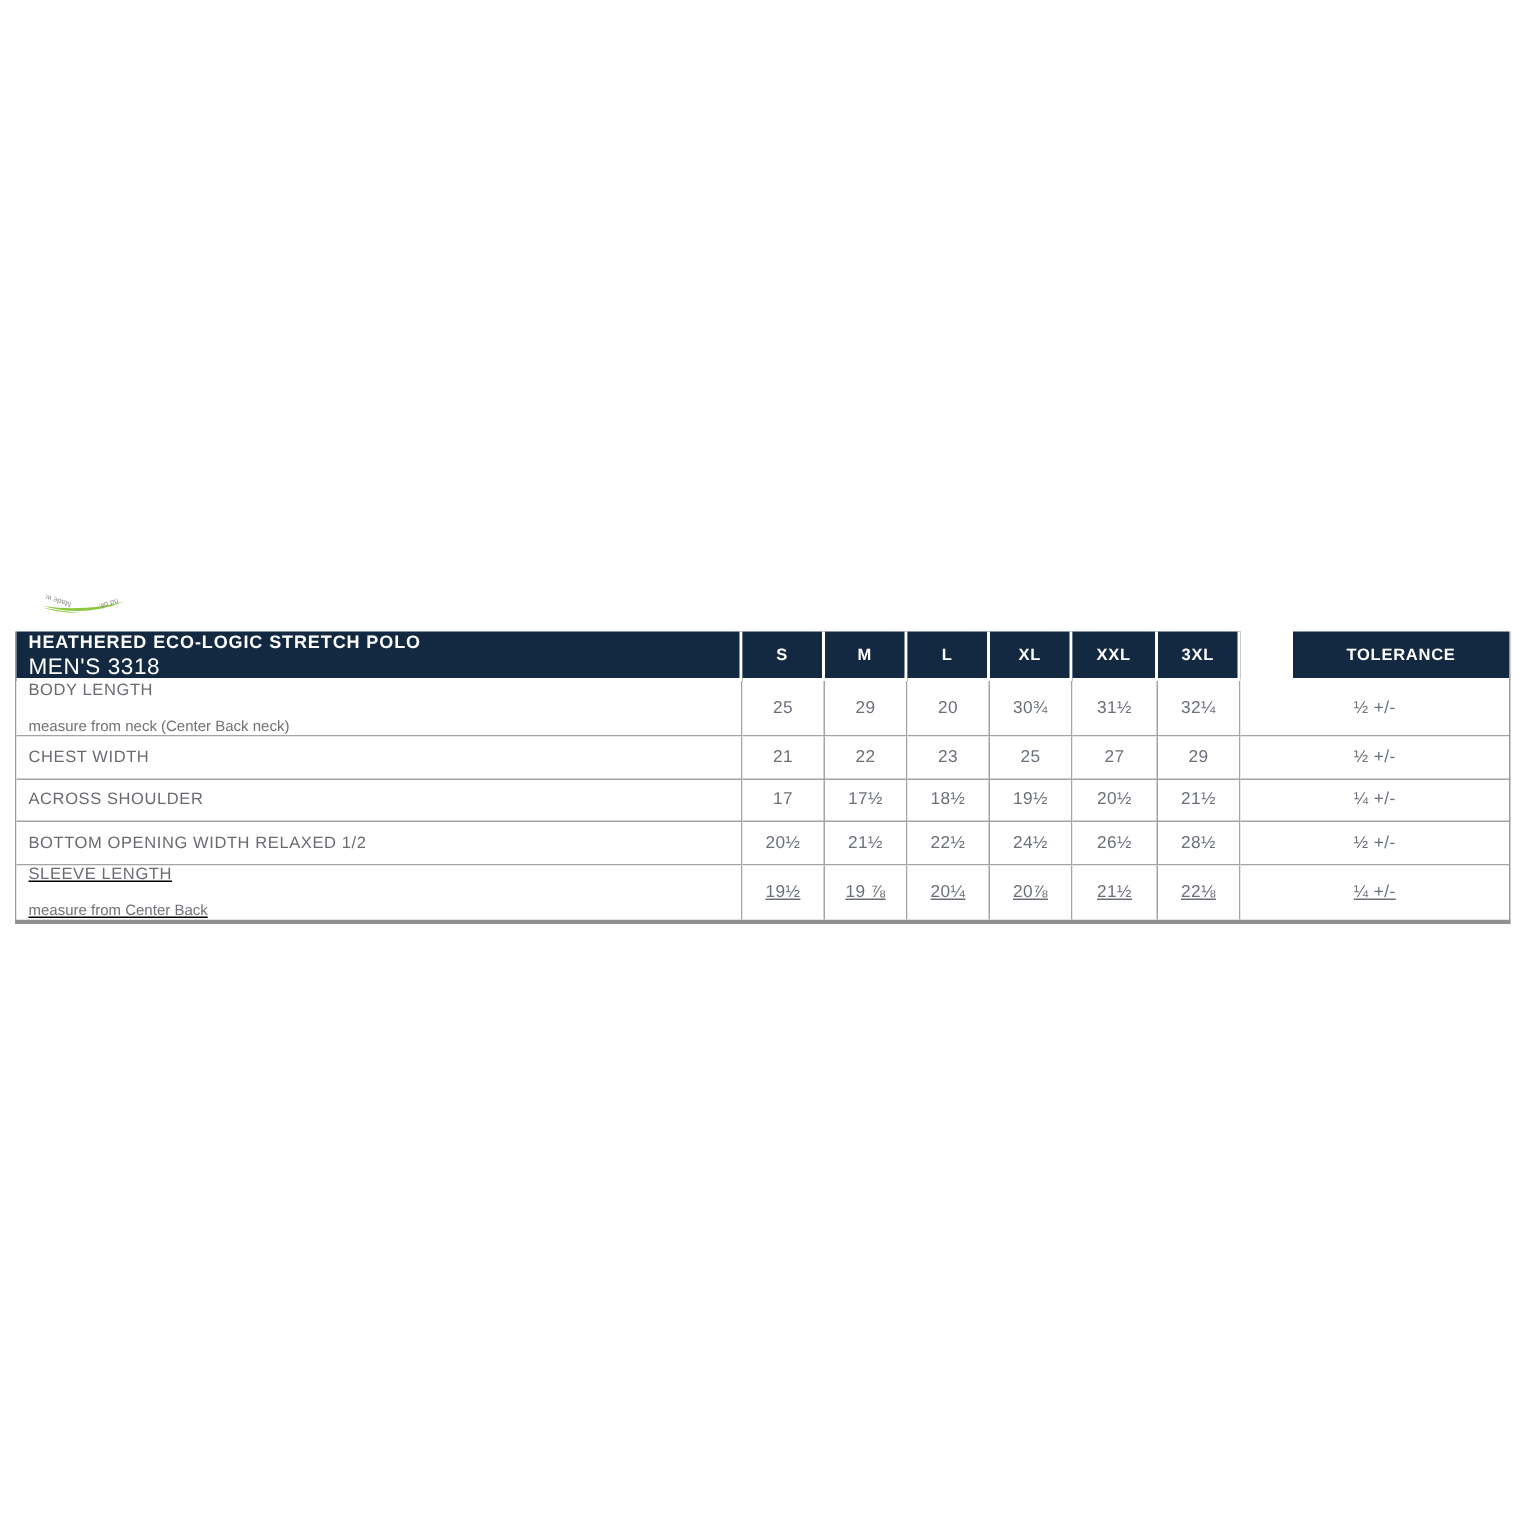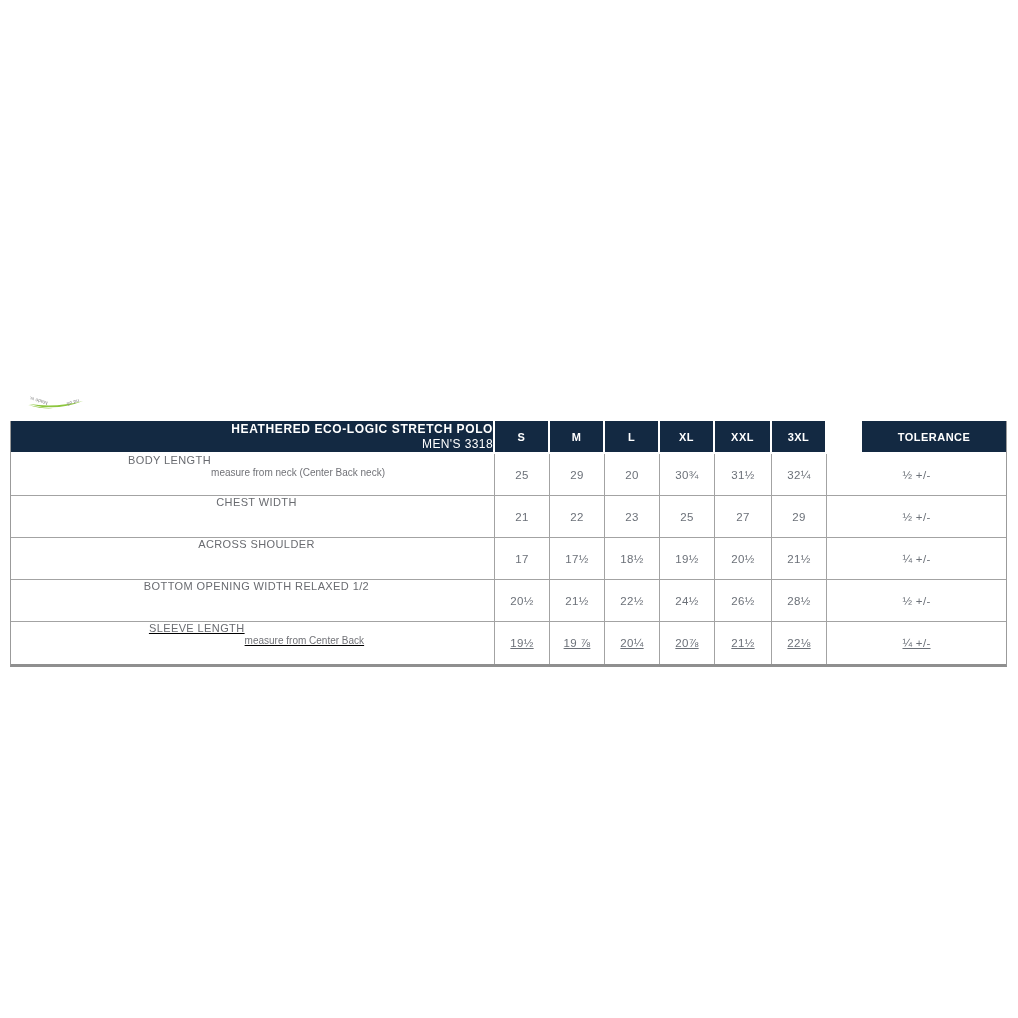--- a/index.html
+++ b/index.html
@@ -15,64 +15,63 @@
   .logo {
     position: absolute;
     left: 23px; top: 388px;
     width: 64px; height: 26px;
   }
 
   
   .size-table {
     position: absolute;
     left: 10px; top: 421px;
-    width: 997px; height: 246px;
+    width: 997px; height: 195px;
     display: grid;
     grid-template-columns: 484px 55px 55px 55px 55px 57px 55px 1fr;
     grid-template-rows: 33px repeat(5, 1fr);
     border-left: 1px solid #9b9b9b;
     border-right: 1px solid #9b9b9b;
     border-bottom: 3px solid #8f8f8f;
     background: #ffffff;
-    text-align: right;
   }
 
   .th {
     background: #132942;
     color: #ffffff;
     border-right: 2px solid #ffffff;
     border-bottom: 2px solid #ffffff;
   }
   .th.last { border-right: none; margin-left: 35px; }
 
   .product-cell {
     display: flex; flex-direction: column; justify-content: center;
     padding-left: 8px;
   }
   .product-title {
     font-size: 12px; font-weight: bold; letter-spacing: 0.6px;
   }
   .product-subtitle {
-    font-size: 12px; letter-spacing: 0.4px; margin-top: 1px;
+    font-size: 15px; letter-spacing: 0.4px; margin-top: 1px;
   }
   .col-head {
     display: flex; align-items: center; justify-content: center;
     font-size: 11px; font-weight: bold; letter-spacing: 0.5px;
   }
 
   .cell {
     border-right: 1.5px solid #a3a3a3;
     border-bottom: 1.5px solid #a3a3a3;
     background: #ffffff;
   }
   .cell.c-last { border-right: none; }
   .cell.r-last { border-bottom: none; text-decoration: underline; }
 
   .label-cell {
-    display: flex; flex-direction: row; justify-content: center;
+    display: flex; flex-direction: column; justify-content: center;
     padding-left: 8px;
   }
   .row-label {
     font-size: 11px; color: #696b70; letter-spacing: 0.4px;
   }
   .row-sublabel {
     font-size: 10px; color: #717277; margin-top: 13px;
   }
   .row-sublabel:empty { display: none; }
 

